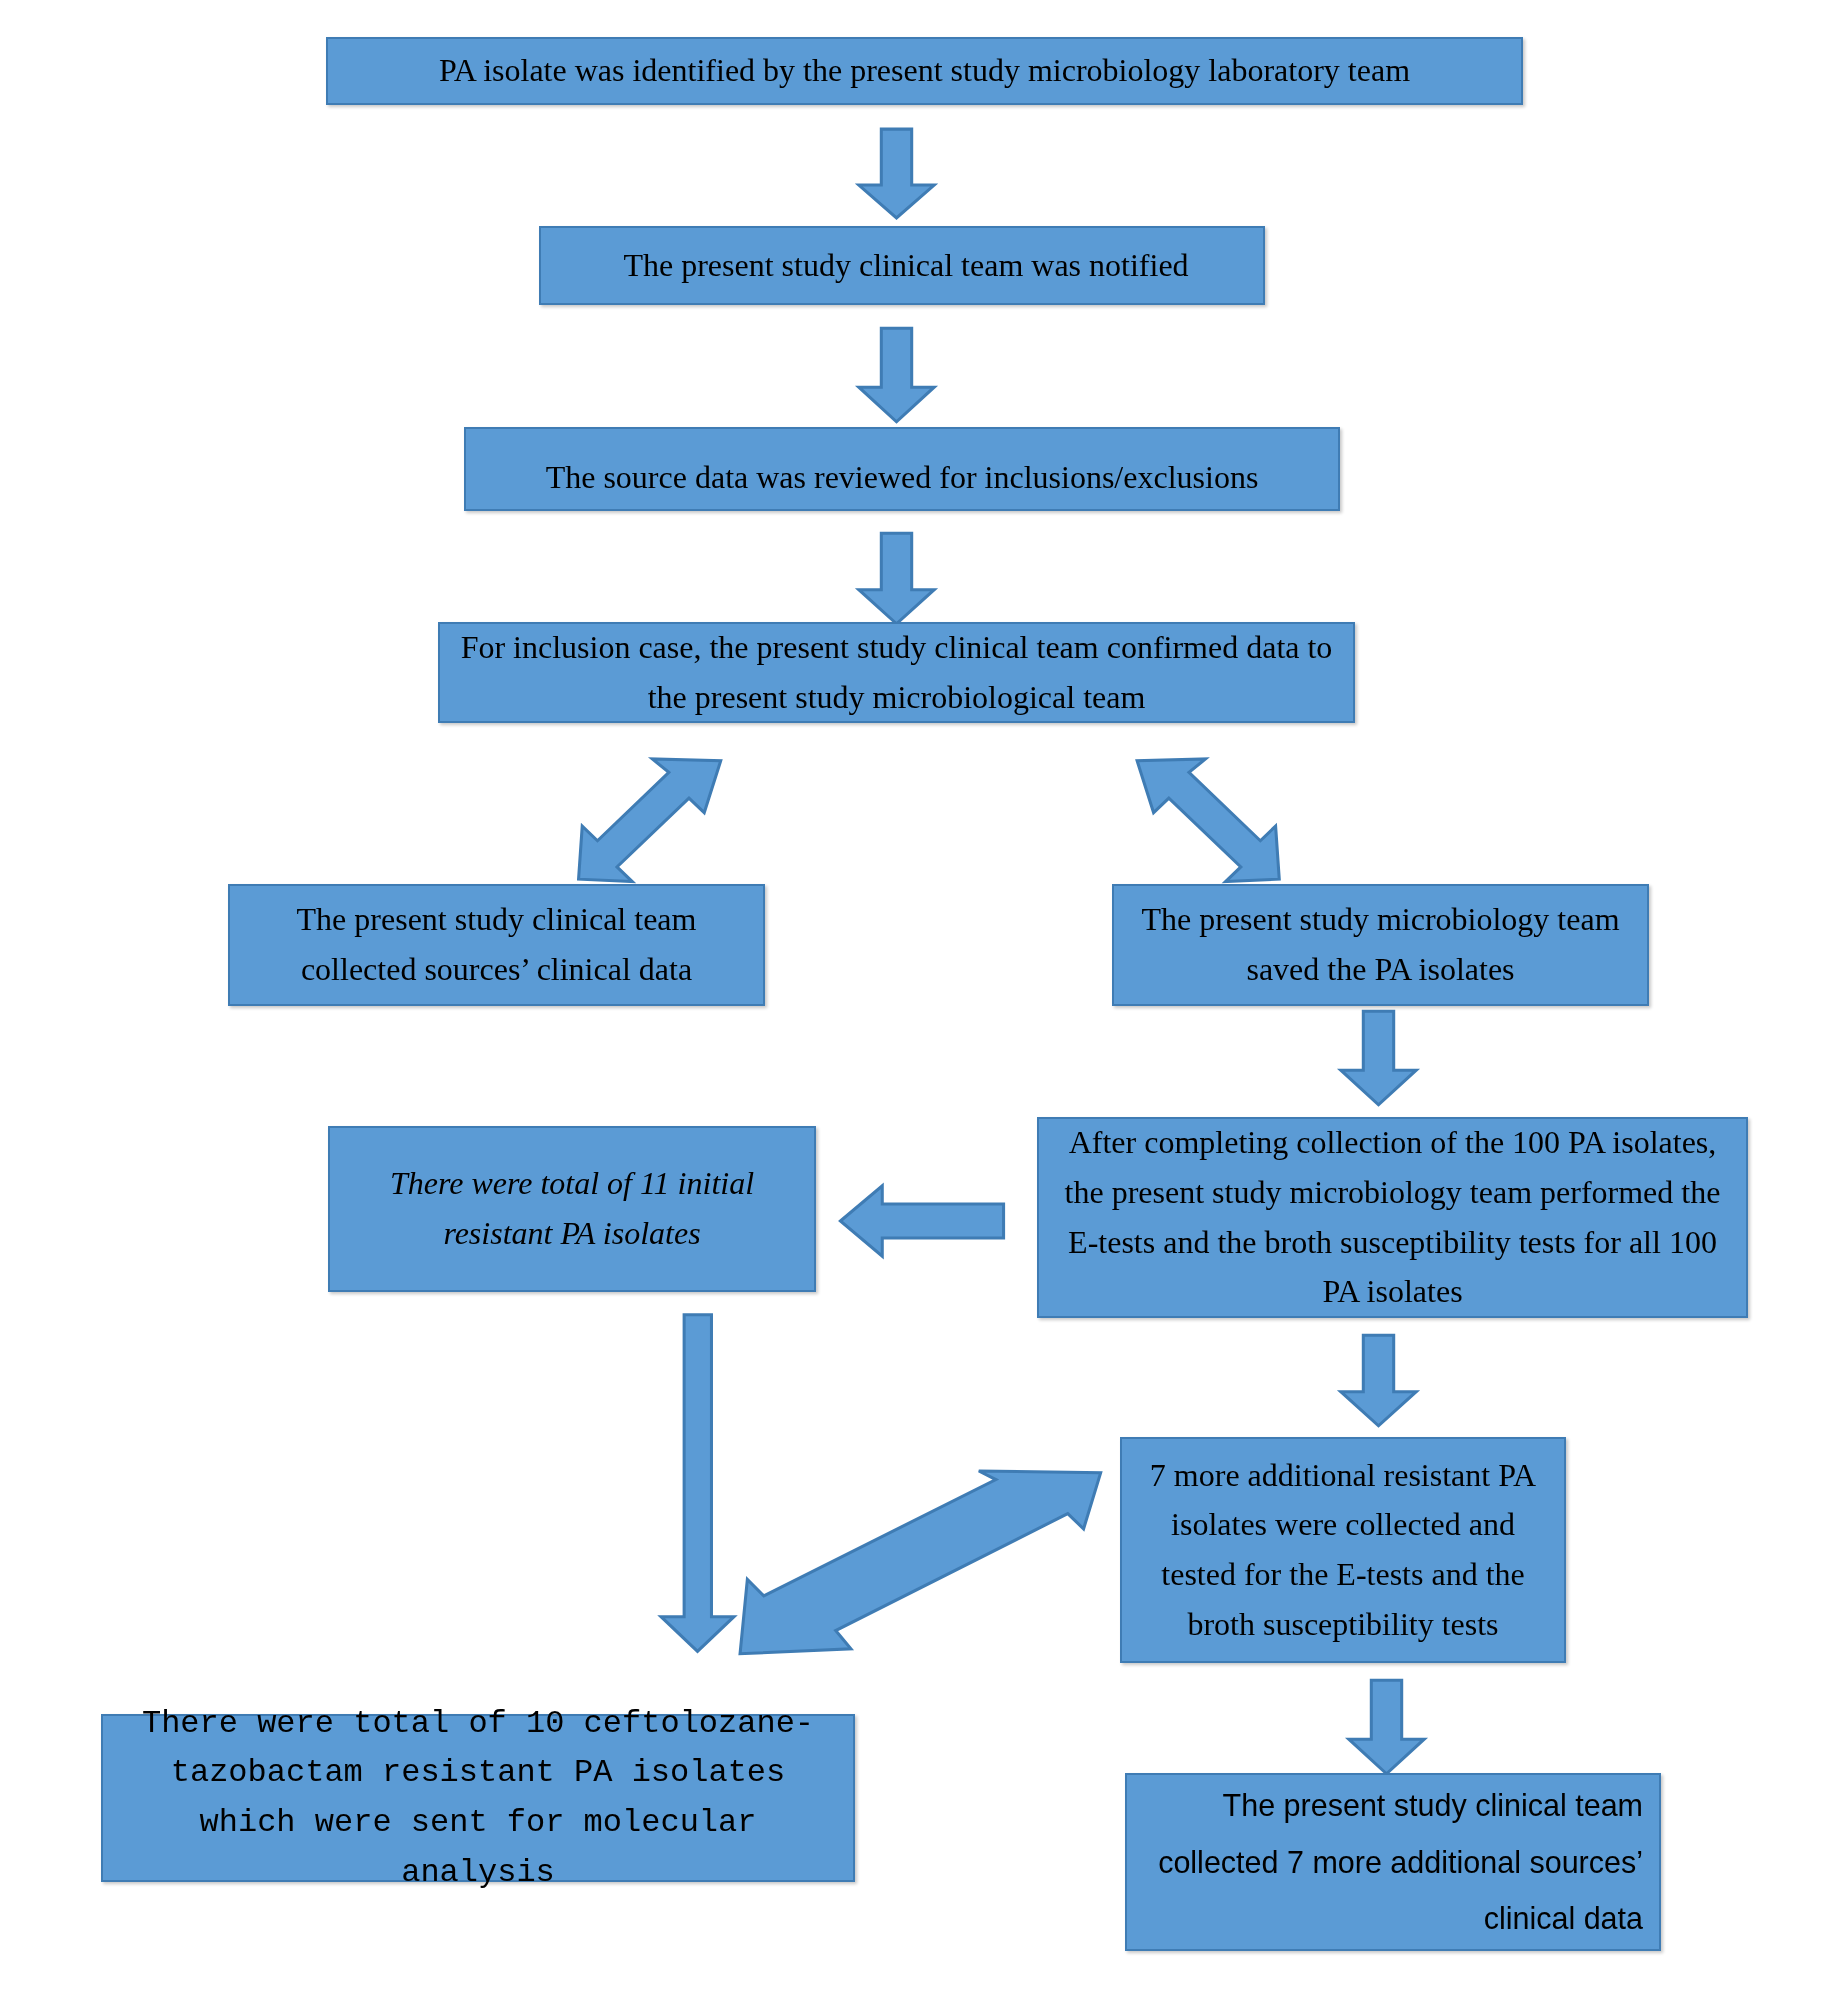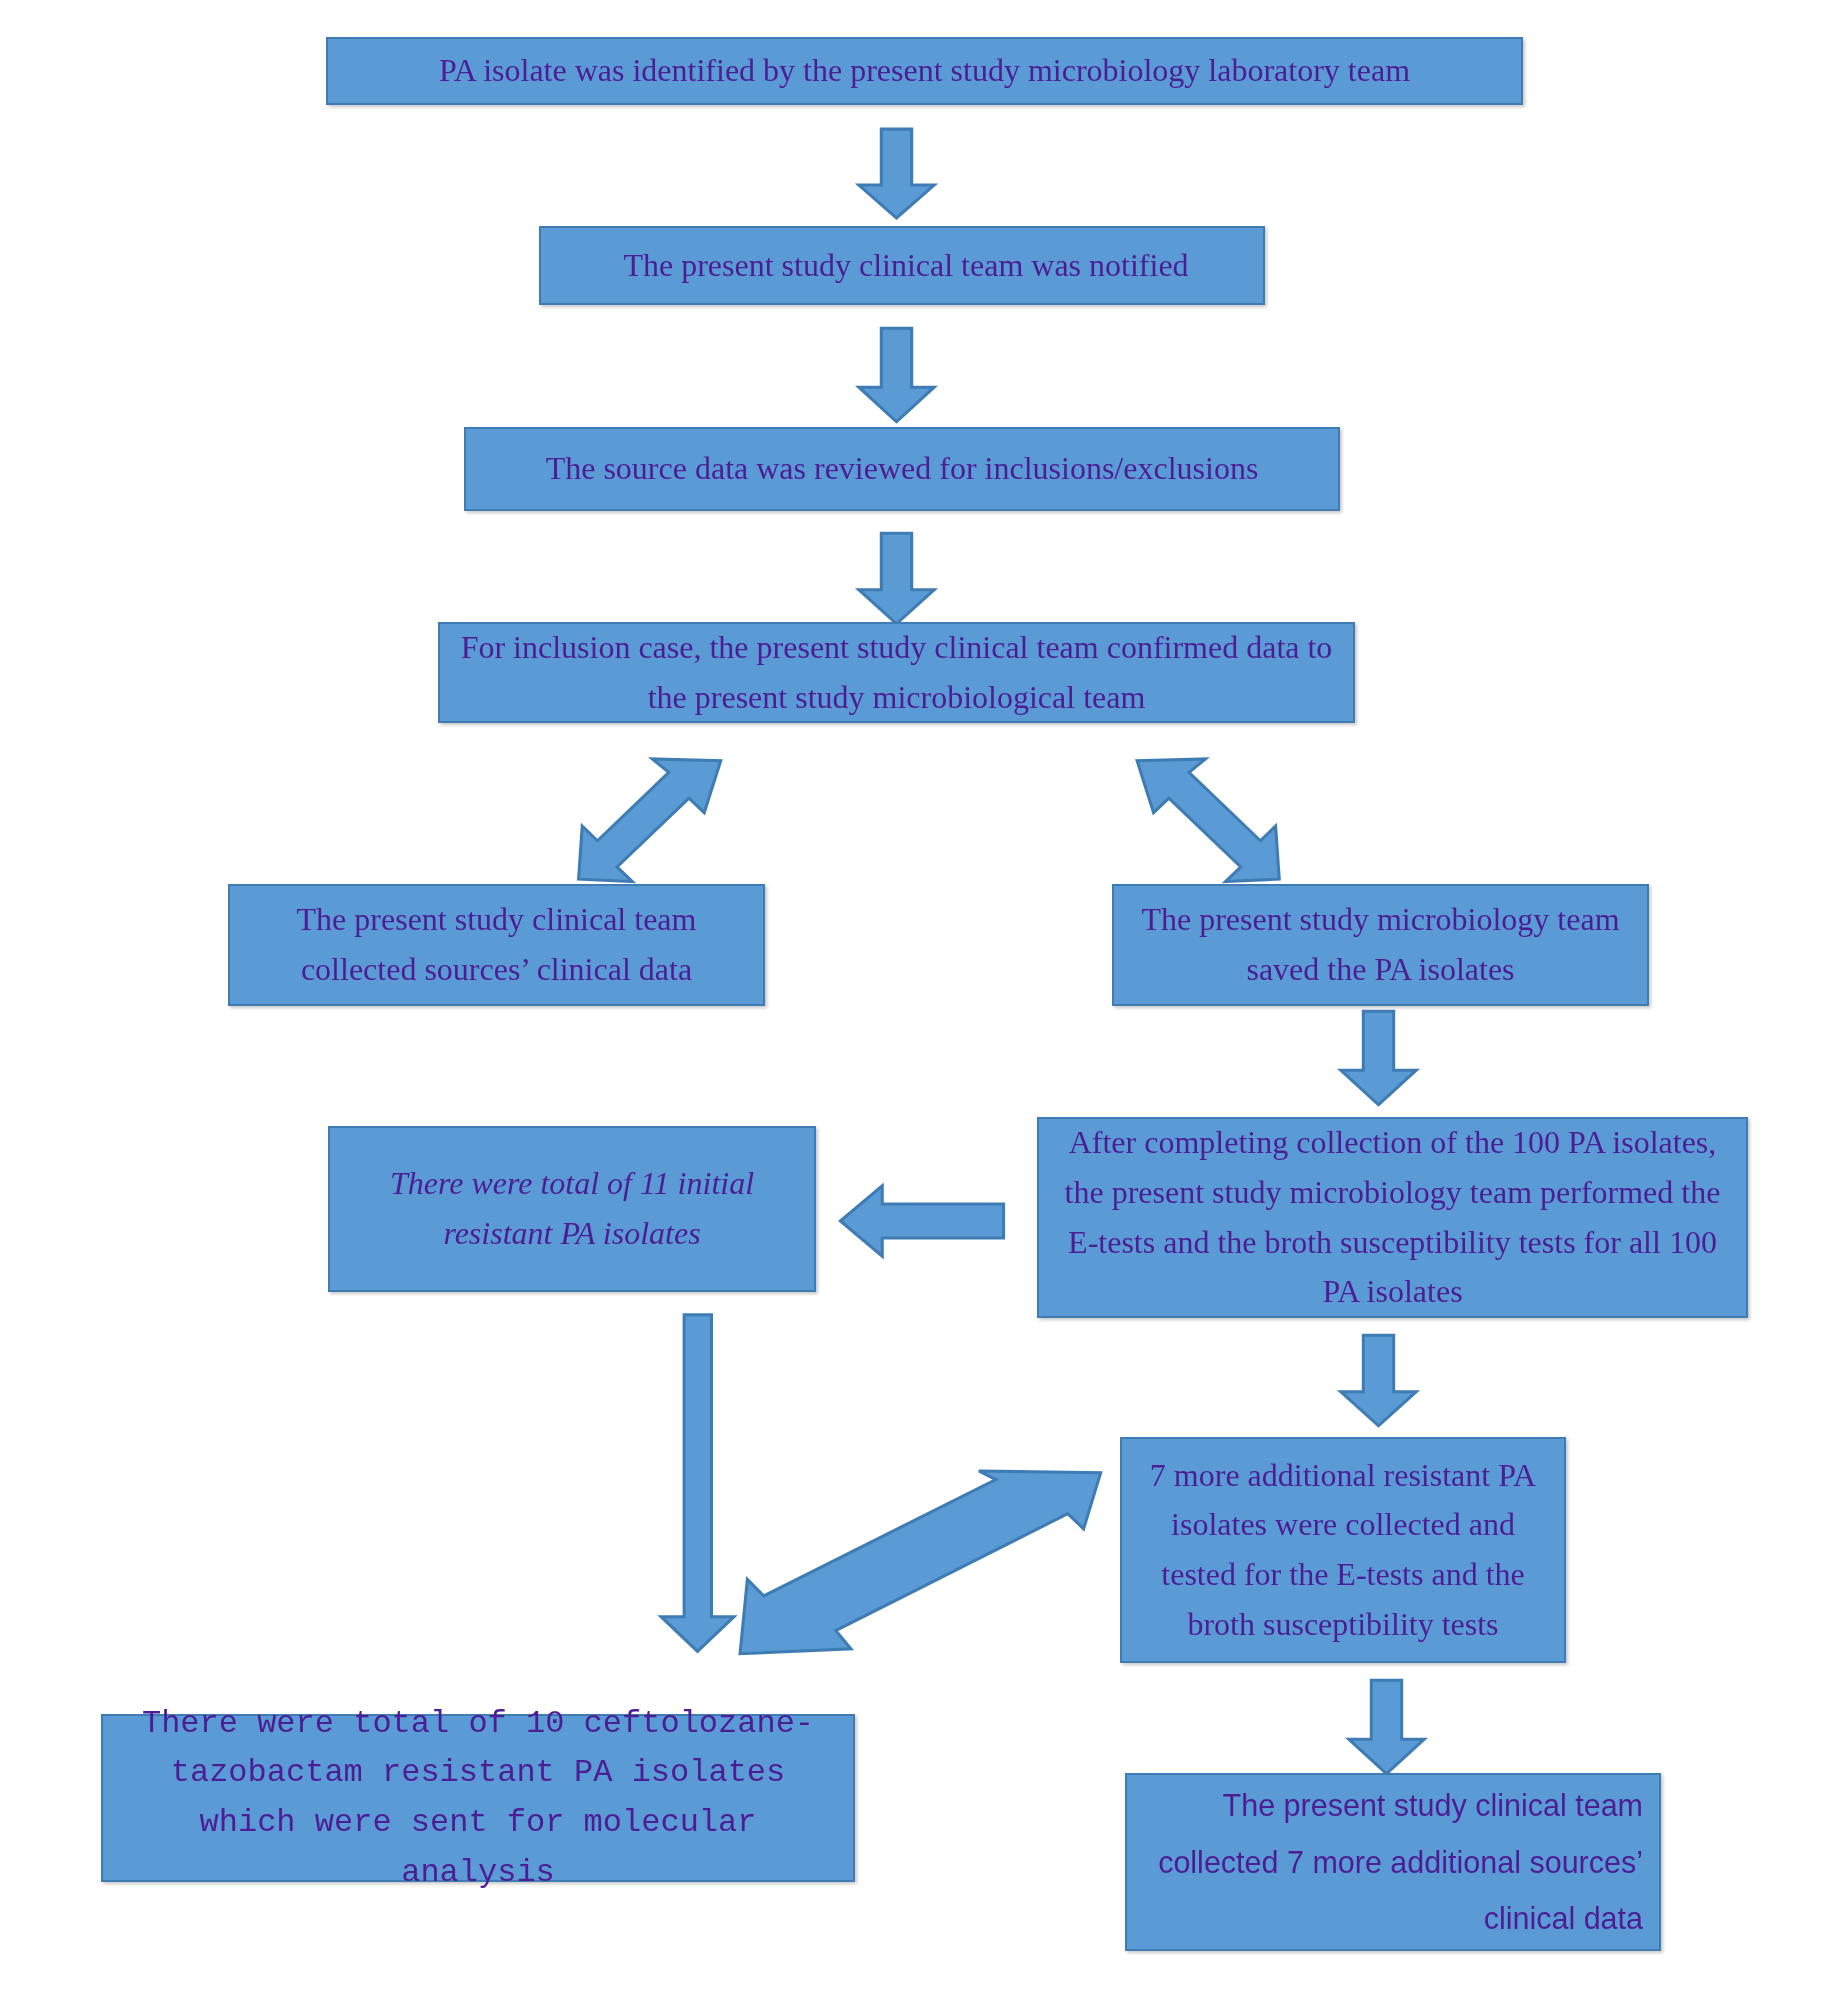--- a/index.html
+++ b/index.html
@@ -15,21 +15,21 @@
     width: 1831px;
     height: 2015px;
     background: #ffffff;
     overflow: hidden;
   }
   .node {
     position: absolute;
     box-sizing: border-box;
     background: #5B9BD5;
     border: 2.4px solid #3F7CB4;
-    color: #4c1d95;
+    color: #000000;
     display: flex;
     align-items: center;
     justify-content: center;
     text-align: center;
     line-height: 1.55;
     font-family: "Liberation Serif", "DejaVu Serif", serif;
     font-size: 32px;
     padding: 6.1px 16px;
     box-shadow: 1.8px 1.8px 3.1px rgba(0,0,0,0.22);
   }
@@ -72,21 +72,21 @@
   <div class="node" style="left:539px; top:226px; width:726px; height:79px;padding-left:24px;">
     <span>The present study clinical team was notified</span>
   </div>
 
   <div class="arrow" style="left:857px; top:326px; width:79px; height:98px;">
     <svg width="79" height="98" viewBox="0 0 130 160">
       <polygon points="40,3 90,3 90,100 127,100 65,157 3,100 40,100"></polygon>
     </svg>
   </div>
 
-  <div class="node" style="left:464px; top:427px; width:876px; height:84px;">
+  <div class="node" style="left:464px; top:427px; width:876px; height:84px;align-items:flex-end;">
     <span>The source data was reviewed for inclusions/exclusions</span>
   </div>
 
   <div class="arrow" style="left:857px; top:531px; width:79px; height:95px;">
     <svg width="79" height="95" viewBox="0 0 130 155">
       <polygon points="40,3 90,3 90,96 127,96 65,152 3,96 40,96"></polygon>
     </svg>
   </div>
 
   <div class="node" style="left:438px; top:622px; width:917px; height:101px;">

